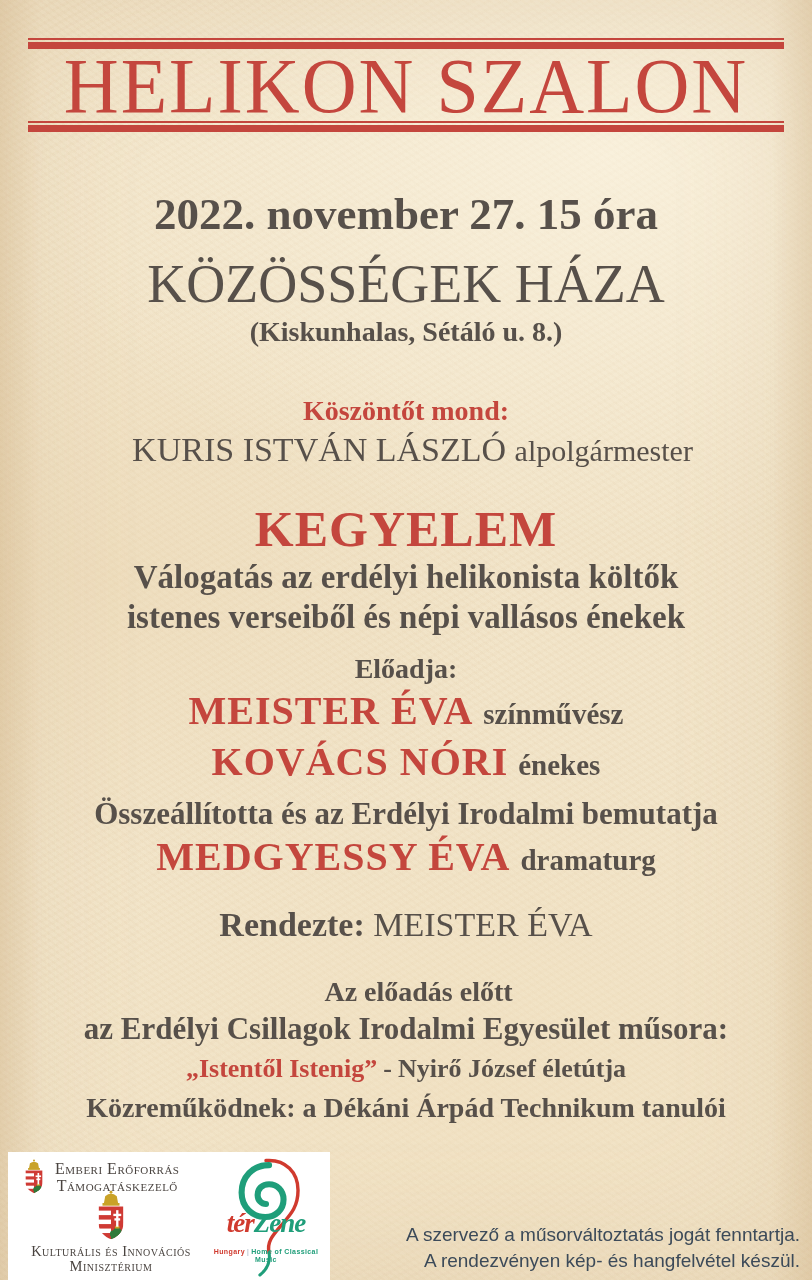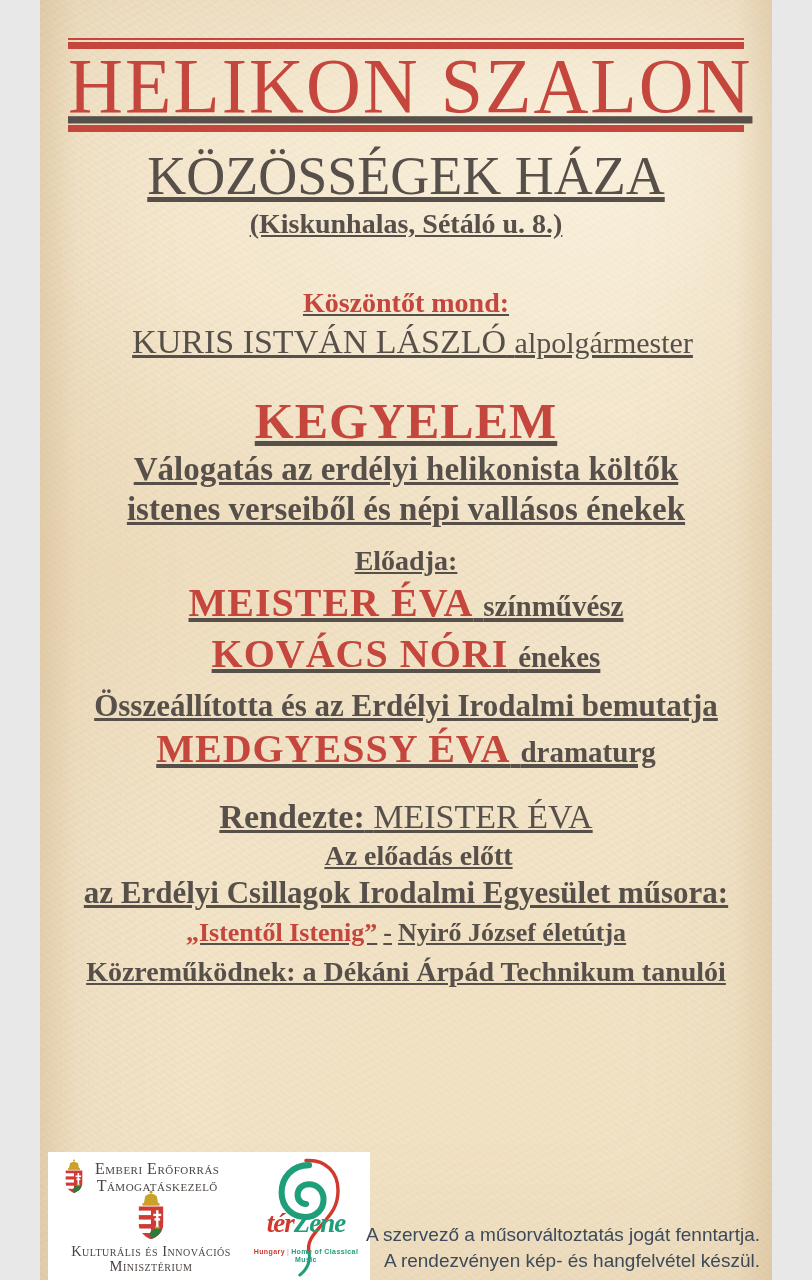--- a/index.html
+++ b/index.html
@@ -7,36 +7,35 @@
     --dark:#57504a;
     --notice:#3c4a59;
     --paper:#f2e4c8;
     --tz-green:#1f9e7a;
     --tz-red:#d03a2e;
   }
   *{margin:0;padding:0;box-sizing:border-box;}
   html,body{background:#e8e8e8;}
   .poster{
     position:relative;
-    width:732px;height:1280px;
+    width:812px;height:1280px;
     margin:0 auto;
     overflow:hidden;
     font-family:"Liberation Serif",serif;
     color:var(--dark);
     text-align:center;
     background-color:var(--paper);
     background-image:
       linear-gradient(90deg, rgba(205,175,130,.28), rgba(205,175,130,0) 5%, rgba(205,175,130,0) 95%, rgba(205,175,130,.28)),
       radial-gradient(ellipse 900px 600px at 75% 12%, rgba(255,250,235,.55), rgba(255,250,235,0) 65%),
       radial-gradient(ellipse 700px 500px at 12% 45%, rgba(232,210,172,.38), rgba(232,210,172,0) 60%),
       radial-gradient(ellipse 800px 600px at 60% 85%, rgba(240,222,188,.45), rgba(240,222,188,0) 60%),
       repeating-linear-gradient(37deg, rgba(170,130,80,.03) 0 2px, rgba(255,255,255,.02) 2px 5px),
       repeating-linear-gradient(-29deg, rgba(170,130,80,.025) 0 3px, rgba(255,255,255,.02) 3px 7px);
     box-shadow:inset 0 0 140px rgba(180,140,90,.20);
-    text-decoration:underline;
   }
   
   .masthead{margin:38px 28px 0;}
   .rule-thin{height:2px;background:var(--red);}
   .rule-thick{height:7px;background:var(--red);margin-top:2px;}
   .main-title{
     font-size:76px;line-height:68px;
     margin-top:2px;
     font-weight:normal;
     color:var(--red);
@@ -54,21 +53,21 @@
   .greet-name .role{font-size:30px;}
   .show-title{margin-top:28px;font-size:50px;line-height:56px;font-weight:bold;color:var(--red);letter-spacing:1px;}
   .subtitle{font-size:33px;line-height:40px;font-weight:bold;}
   .perf-label{margin-top:14px;font-size:28px;line-height:36px;font-weight:bold;}
   .performer{font-size:40px;line-height:48px;}
   .performer .name{font-weight:bold;color:var(--red);letter-spacing:1px;}
   .performer .role{font-size:29px;font-weight:bold;color:var(--dark);}
   .editor-label{margin-top:6px;font-size:31px;line-height:38px;font-weight:bold;}
   .director{margin-top:20px;font-size:34px;line-height:42px;}
   .director .lbl{font-weight:bold;}
-  .preshow-1{font-size:28px;line-height:36px;font-weight:bold;padding-left:25px;}
+  .preshow-1{margin-top:28px;font-size:28px;line-height:36px;font-weight:bold;padding-left:25px;}
   .preshow-2{font-size:31px;line-height:38px;font-weight:bold;}
   .preshow-title{font-size:26px;line-height:42px;font-weight:bold;}
   .preshow-title .q{color:var(--red);}
   .preshow-title .sep{margin:0 6px;}
   .contributors{font-size:28px;line-height:36px;font-weight:bold;}
   
   .logo-box{
     position:absolute;left:8px;bottom:0;
     width:322px;height:128px;
     background:#ffffff;
@@ -150,20 +149,21 @@
 <div class="poster">
 
   <header class="masthead">
     <div class="rule-thin"></div>
     <div class="rule-thick"></div>
     <h1 class="main-title">HELIKON SZALON</h1>
     <div class="rule-thin bottom"></div>
     <div class="rule-thick"></div>
   </header>
 
+  <div class="datetime">2022. november 27. 15 óra</div>
   <div class="venue">KÖZÖSSÉGEK HÁZA</div>
   <div class="address">(Kiskunhalas, Sétáló u. 8.)</div>
 
   <div class="greet-label">Köszöntőt mond:</div>
   <div class="greet-name">
     <span>KURIS ISTVÁN LÁSZLÓ</span>
     <span class="role">alpolgármester</span>
   </div>
 
   <h2 class="show-title">KEGYELEM</h2>

